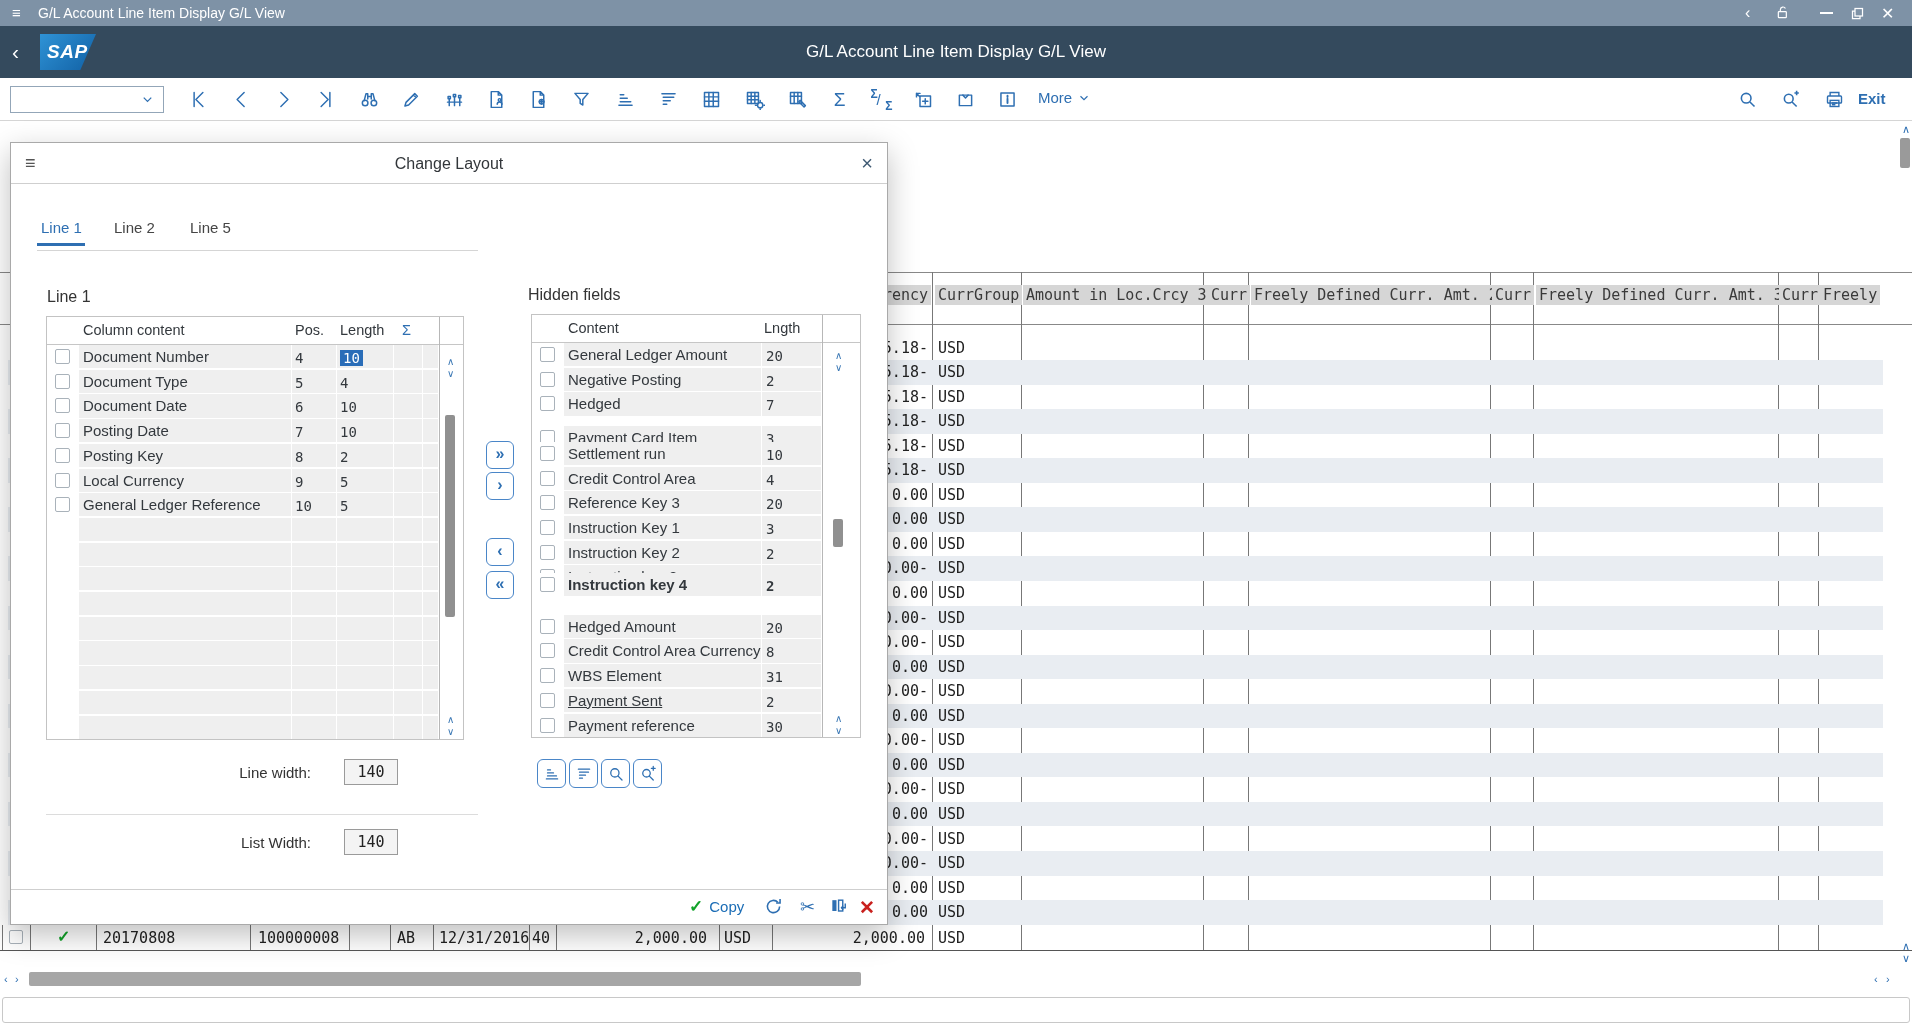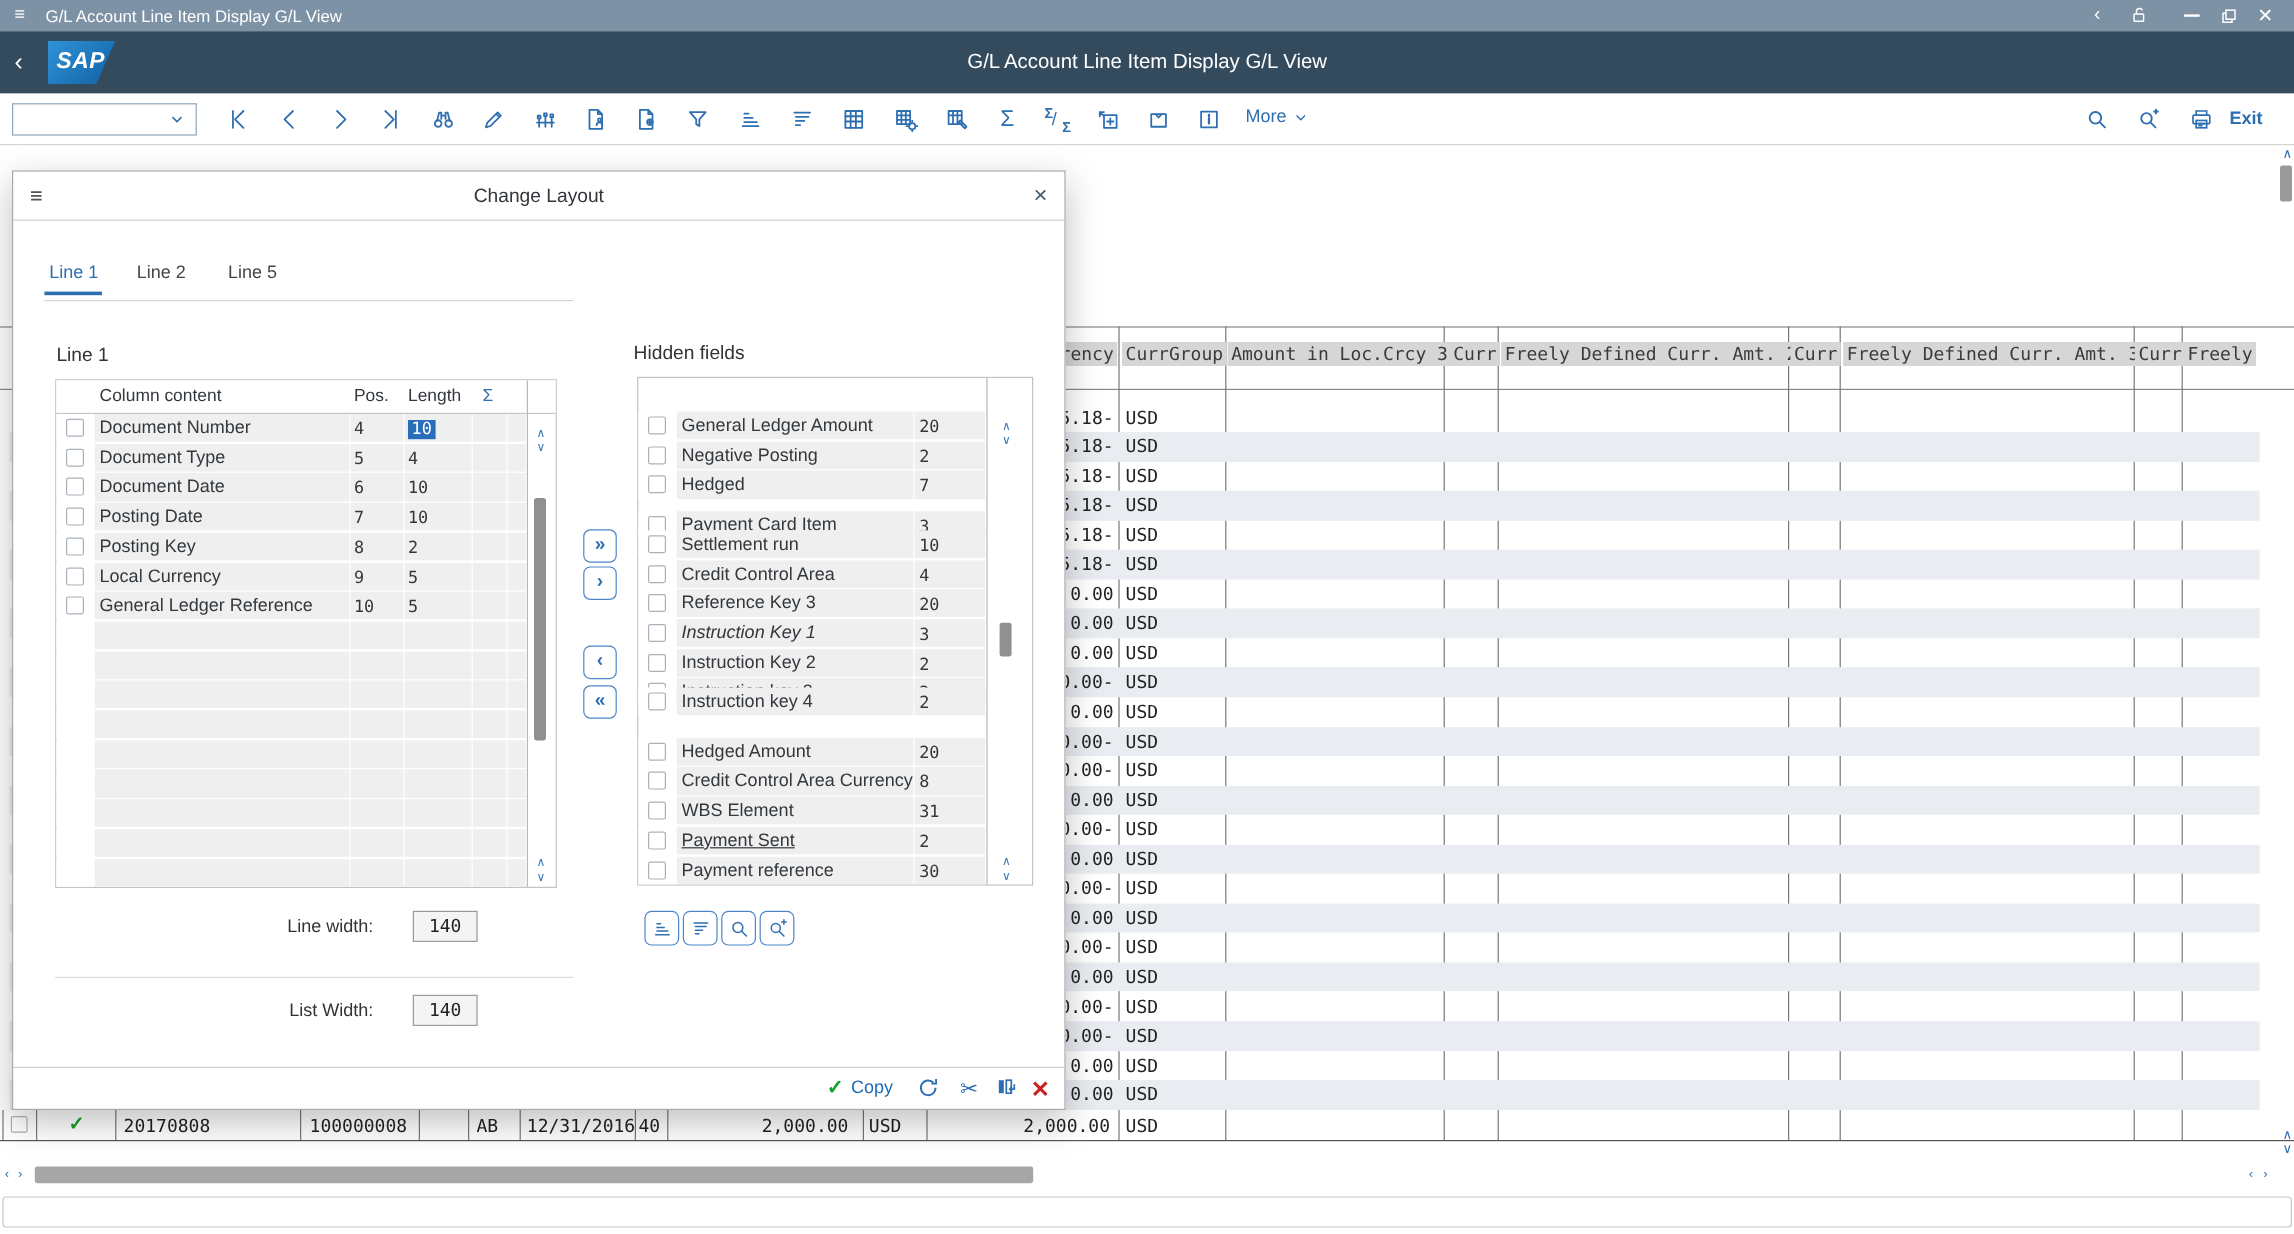--- a/index.html
+++ b/index.html
@@ -619,20 +619,24 @@
     <span class="dchev" style="left:400px;top:398px">∧</span>
     <span class="dchev" style="left:400px;top:410px">∨</span>
   </div>
 
   <div class="xferbtn" style="top:298px">»</div>
   <div class="xferbtn" style="top:329px">›</div>
   <div class="xferbtn" style="top:395px">‹</div>
   <div class="xferbtn" style="top:428px">«</div>
 
   <div class="dtable" style="left:520px;top:171px;width:330px;height:424px">
+    <div class="dhdr">
+      <span class="dth" style="left:36px;top:5px">Content</span>
+      <span class="dth" style="left:232px;top:5px">Lngth</span>
+    </div>
     <div id="hf-rows">
         <div class="drow" style="top: 28px; height: 24.7px;">
           <div class="dcell" style="left: 0px; width: 31px; background: rgb(255, 255, 255);"></div>
           <div class="dcell" style="left: 32px; width: 197px;"></div>
           <div class="dcell" style="left: 230px; width: 59px;"></div>
           <div style="position: absolute; left: 8px; top: 4px;">
             <span class="cb" style="display:block"></span>
           </div>
           <div class="dtext" style="left: 36px;">General Ledger Amount</div>
           <div class="dtext dnum" style="left: 234px; top: 5px;">20</div>
@@ -697,21 +701,21 @@
           <div class="dtext" style="left: 36px;">Reference Key 3</div>
           <div class="dtext dnum" style="left: 234px; top: 5px;">20</div>
         </div>
         <div class="drow" style="top: 200.9px; height: 24.7px;">
           <div class="dcell" style="left: 0px; width: 31px; background: rgb(255, 255, 255);"></div>
           <div class="dcell" style="left: 32px; width: 197px;"></div>
           <div class="dcell" style="left: 230px; width: 59px;"></div>
           <div style="position: absolute; left: 8px; top: 4px;">
             <span class="cb" style="display:block"></span>
           </div>
-          <div class="dtext" style="left: 36px; font-style: italic;">Instruction Key 1</div>
+          <div class="dtext" style="left: 36px;">Instruction Key 1</div>
           <div class="dtext dnum" style="left: 234px; top: 5px;">3</div>
         </div>
         <div class="drow" style="top: 225.6px; height: 24.7px;">
           <div class="dcell" style="left: 0px; width: 31px; background: rgb(255, 255, 255);"></div>
           <div class="dcell" style="left: 32px; width: 197px;"></div>
           <div class="dcell" style="left: 230px; width: 59px;"></div>
           <div style="position: absolute; left: 8px; top: 4px;">
             <span class="cb" style="display:block"></span>
           </div>
           <div class="dtext" style="left: 36px;">Instruction Key 2</div>
@@ -720,21 +724,21 @@
         <div class="drow" style="top: 250.3px; height: 24.7px;">
           <div class="dcell" style="left: 0px; width: 31px; background: rgb(255, 255, 255);"></div>
           <div class="dcell" style="left: 32px; width: 197px;"></div>
           <div class="dcell" style="left: 230px; width: 59px;"></div>
           <div style="position: absolute; left: 8px; top: 4px;">
             <span class="cb" style="display:block"></span>
           </div>
           <div class="dtext" style="left: 36px;">Instruction key 3</div>
           <div class="dtext dnum" style="left: 234px; top: 5px;">2</div>
         </div>
-        <div class="drow" style="top: 258px; height: 24.7px;">
+        <div class="drow" style="top: 258px; height: 24.7px; font-weight: bold;">
           <div class="dcell" style="left: 0px; width: 31px; background: rgb(255, 255, 255);"></div>
           <div class="dcell" style="left: 32px; width: 197px;"></div>
           <div class="dcell" style="left: 230px; width: 59px;"></div>
           <div style="position: absolute; left: 8px; top: 4px;">
             <span class="cb" style="display:block"></span>
           </div>
           <div class="dtext" style="left: 36px;">Instruction key 4</div>
           <div class="dtext dnum" style="left: 234px; top: 5px;">2</div>
         </div>
         <div class="drow" style="top: 299.7px; height: 24.7px;">

